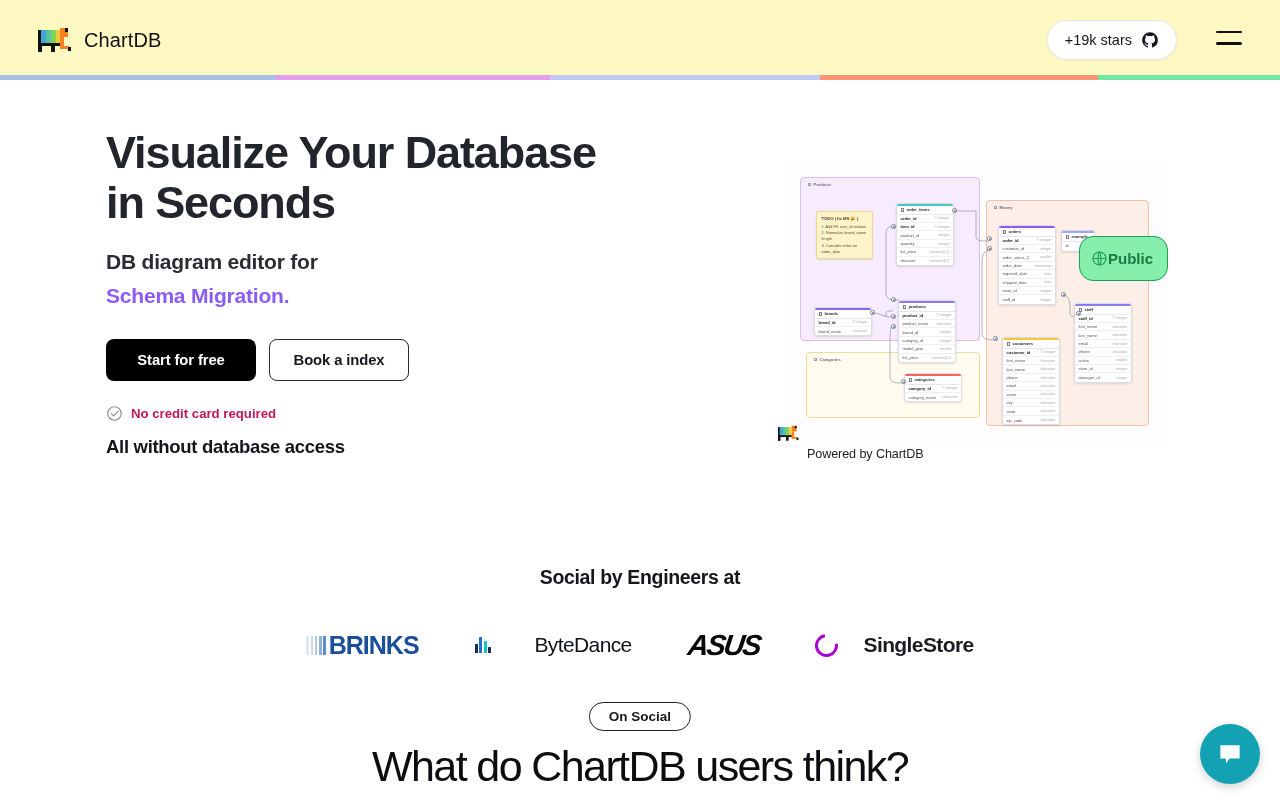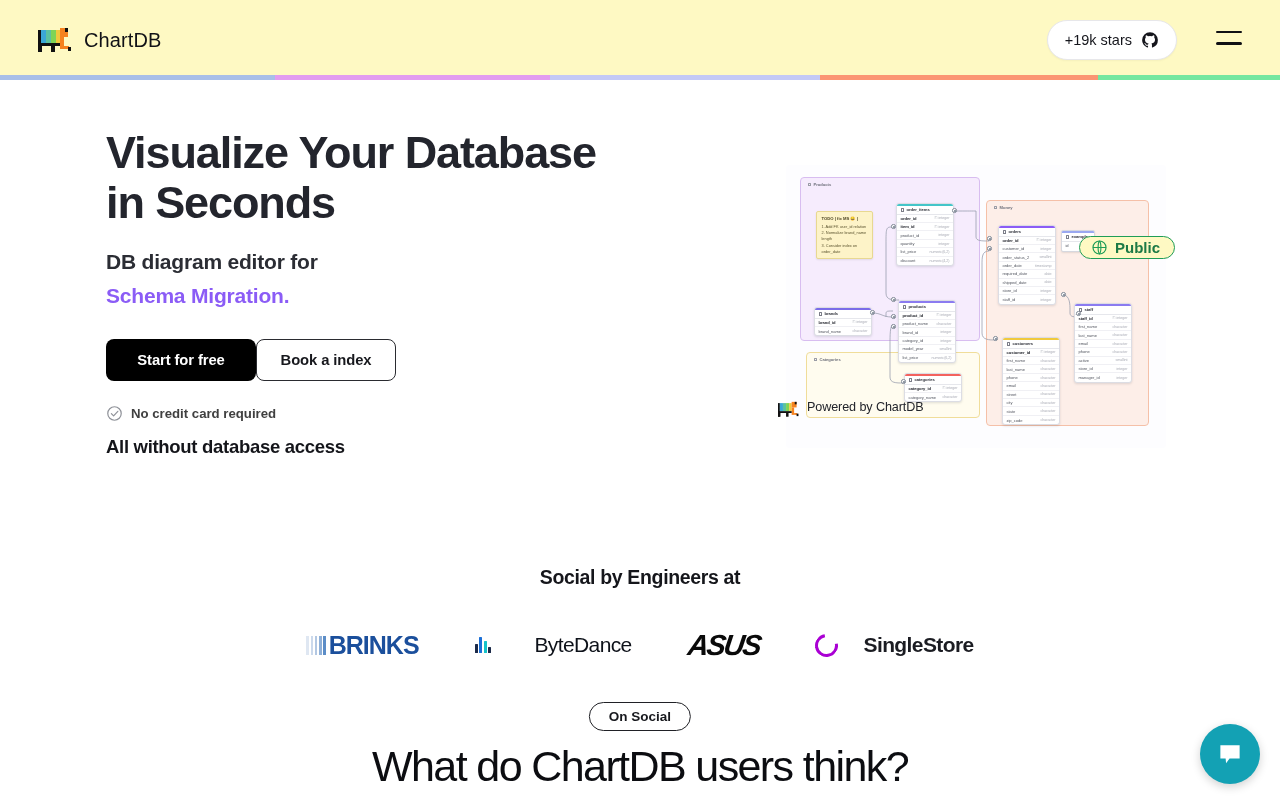--- a/index.html
+++ b/index.html
@@ -67,34 +67,34 @@
   .sub-1 {
     margin-top: 22px;
     font-size: 21px; font-weight: 700; color: #2b2d34;
     letter-spacing: -.2px;
   }
   .sub-2 {
     margin-top: 10px;
     font-size: 21px; font-weight: 700; color: #8b5cf6;
     letter-spacing: -.2px;
   }
-  .btn-row { margin-top: 31px; display: flex; }
+  .btn-row { margin-top: 31px; display: flex; gap: 13px; }
   .btn {
     height: 42px; border-radius: 8px; font-size: 14.8px; font-weight: 700;
     display: flex; align-items: center; justify-content: center;
     cursor: pointer; letter-spacing: -.1px;
   }
   .btn-primary { background: #000; color: #fff; width: 150px; border: none; }
   .btn-secondary {
     background: #fff; color: #17181d; width: 140px;
     border: 1.4px solid #2a2b30;
   }
   .nocard {
     margin-top: 24px; display: flex; align-items: center; gap: 8px;
-    font-size: 13.2px; font-weight: 700; color: #404040;
+    font-size: 13.2px; font-weight: 700; color: #be185d;
   }
   .check-ico { width: 17px; height: 17px; display: block; }
   .allwithout {
     margin-top: 14px; font-size: 18.5px; font-weight: 700;
     color: #14151a; letter-spacing: -.3px;
   }
 
   
   .hero-right {
     position: absolute; left: 776px; top: 78px;
@@ -162,38 +162,38 @@
     position: absolute; width: 4.6px; height: 4.6px; border-radius: 50%;
     background: #fff; border: 1px solid #7e8794;
   }
   .port::after {
     content: ""; position: absolute; left: 1.2px; top: 1.2px;
     width: 1.6px; height: 1.6px; border-radius: 50%; background: #7e8794;
   }
 
   .public-badge {
     position: absolute; left: 303px; top: 80px;
-    display: flex; align-items: center; gap: 7px;
-    height: 23px; padding: 0 14px 0 11px;
-    background: #fef9c3; border: 1.5px solid #1f9d57;
+    display: flex; align-items: center; 
+    height: 45px; padding: 0 14px 0 11px;
+    background: #86efac; border: 1.5px solid #1f9d57;
     border-radius: 14px; z-index: 9; cursor: pointer;
   }
   .public-badge .lbl { font-size: 15px; font-weight: 700; color: #1c7a46; }
   .mini-tbl {
     position: absolute; left: 285px; top: 74px;
     width: 34px; height: 22px; background: #fff;
     border: .6px solid #d6d8df; border-radius: 2px;
     box-shadow: 0 1px 2px rgba(0,0,0,.1); overflow: hidden; z-index: 8;
   }
   .mini-tbl .tbl-topbar { background: #9aa8f0; }
   .watermark {
     position: absolute; left: 2px; top: 243px;
     display: flex; align-items: center; gap: 7px; z-index: 9;
   }
-  .wm-text { font-size: 12.6px; color: #22242b; letter-spacing: -.1px; }
+  .wm-text { font-size: 12.6px; color: #22242b; letter-spacing: -.1px; margin-top: 48px; }
 
   
   .trusted-title {
     position: absolute; top: 566px; left: 0; width: 1280px;
     text-align: center; font-size: 19.5px; font-weight: 700;
     color: #15161b; letter-spacing: -.35px;
   }
   .logo-strip {
     position: absolute; top: 625px; left: 0; width: 1280px; height: 40px;
     display: flex; align-items: center; justify-content: center; gap: 56px;

